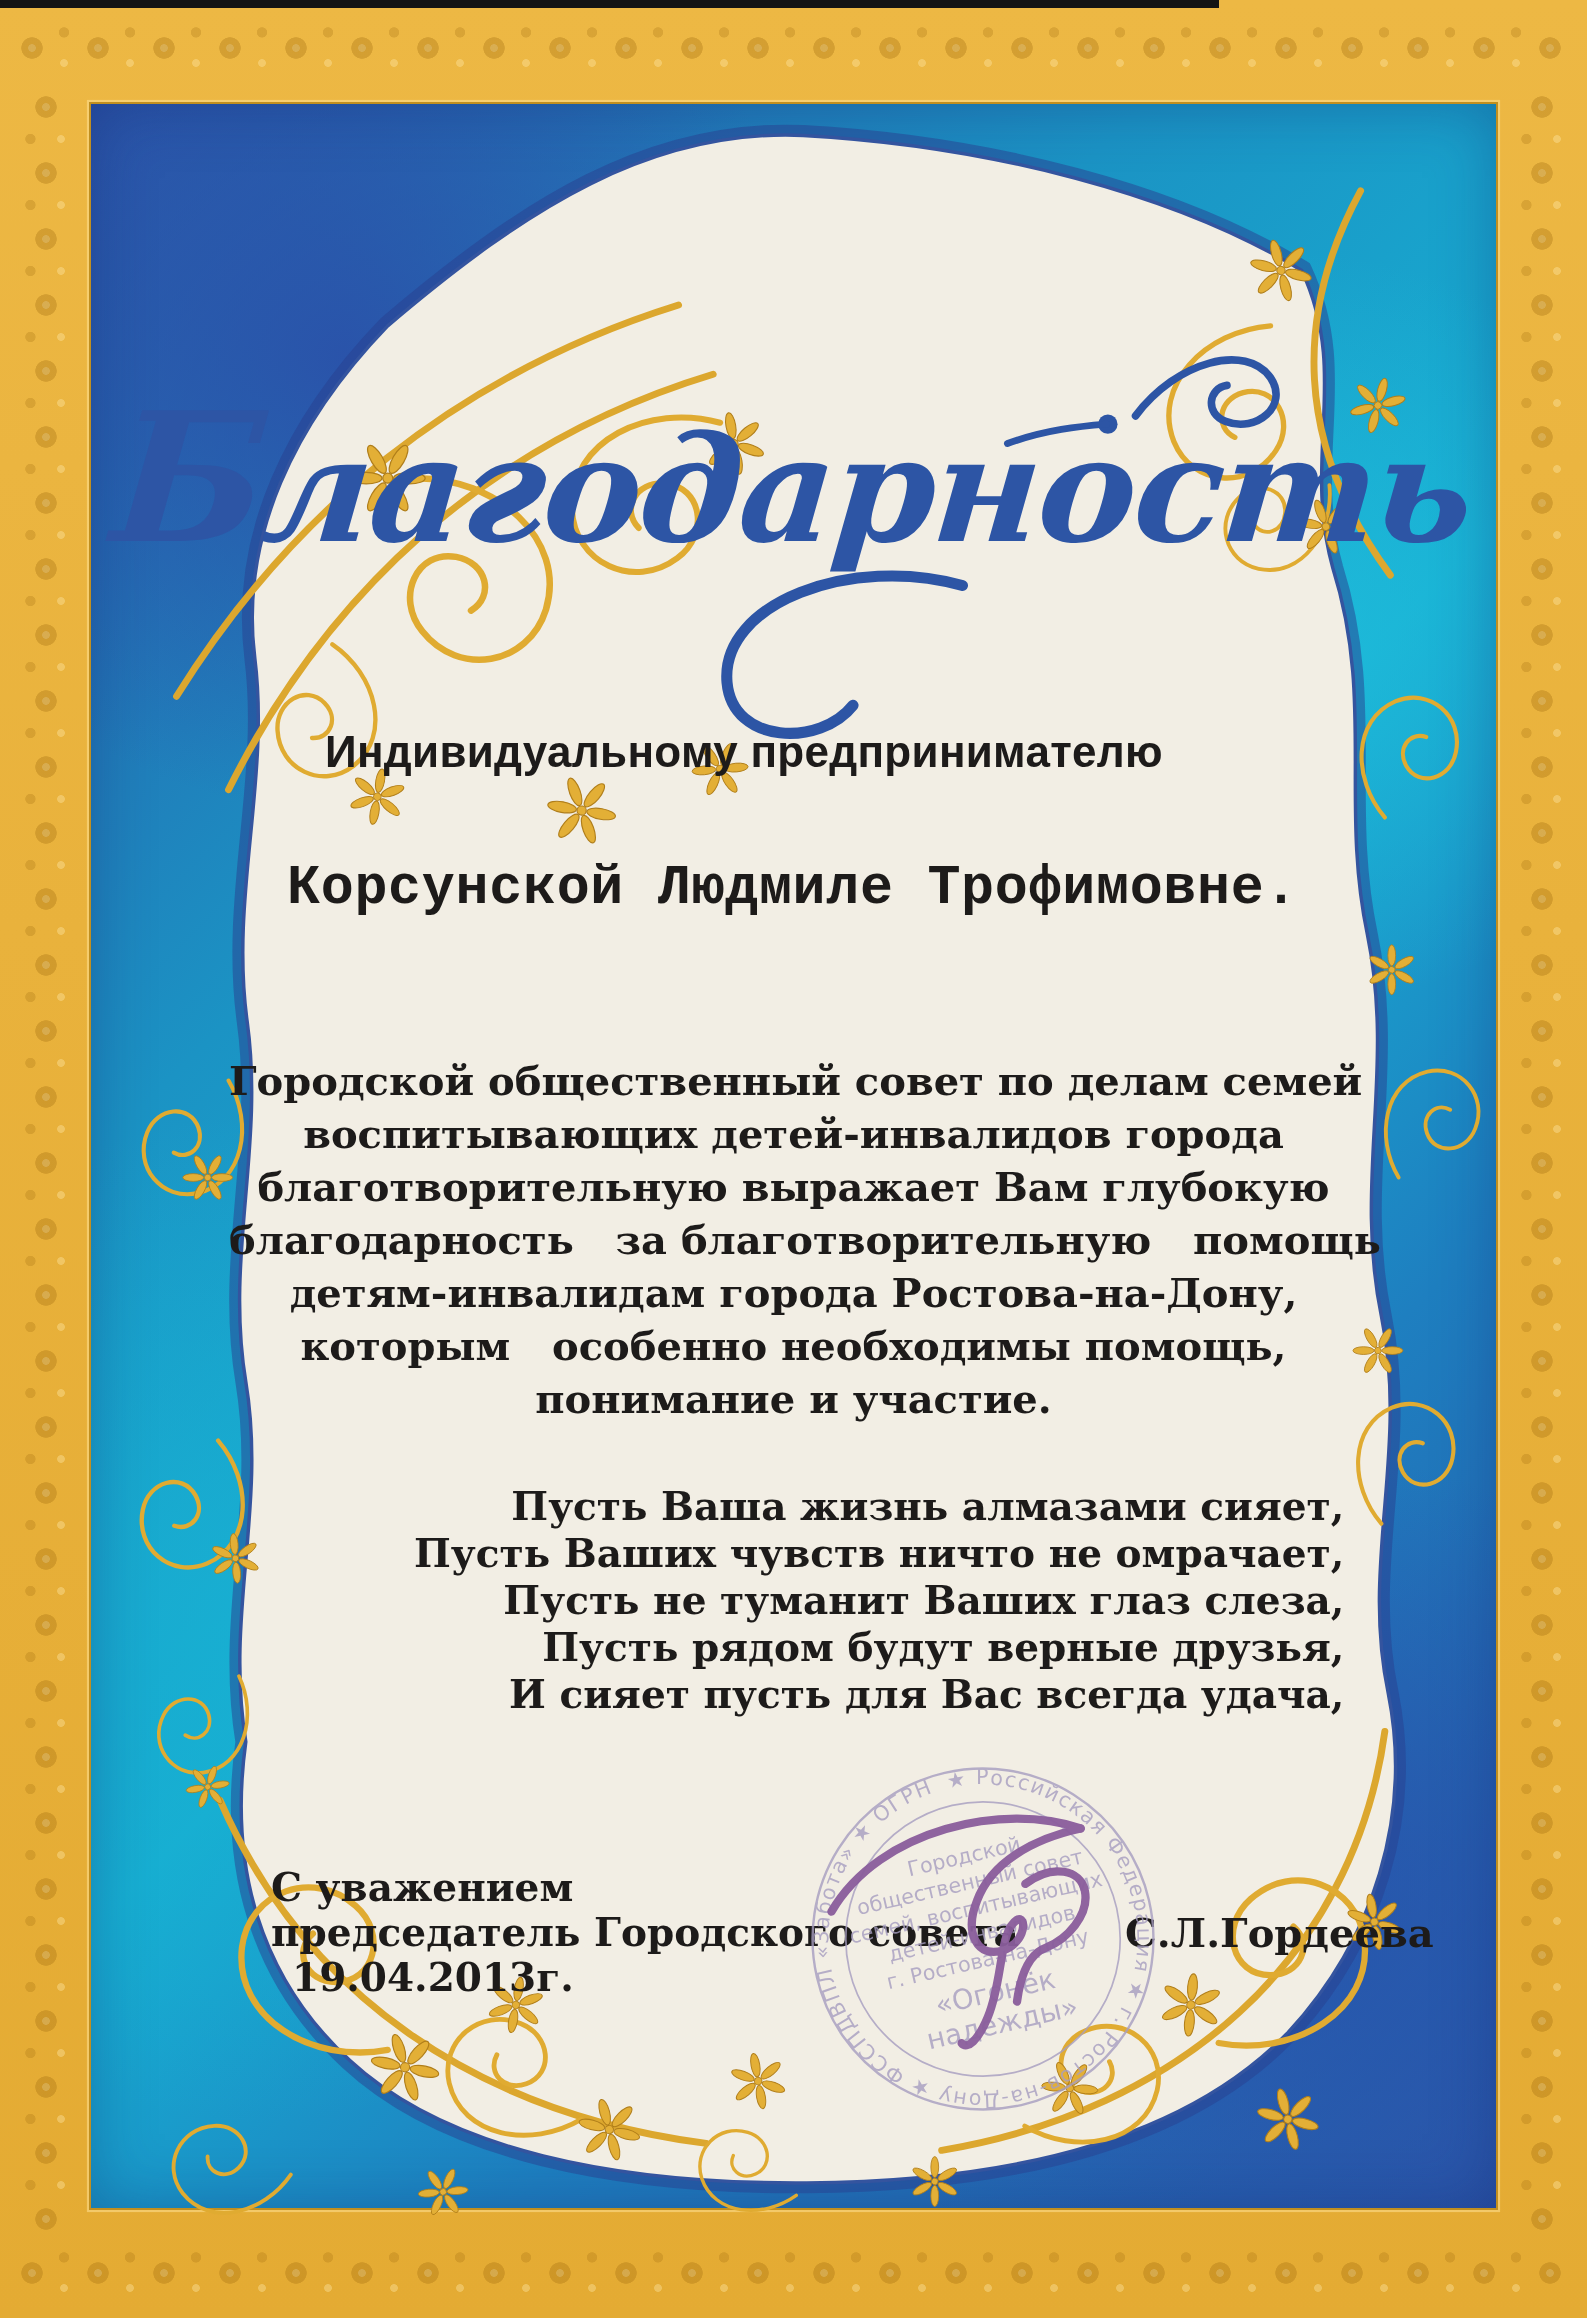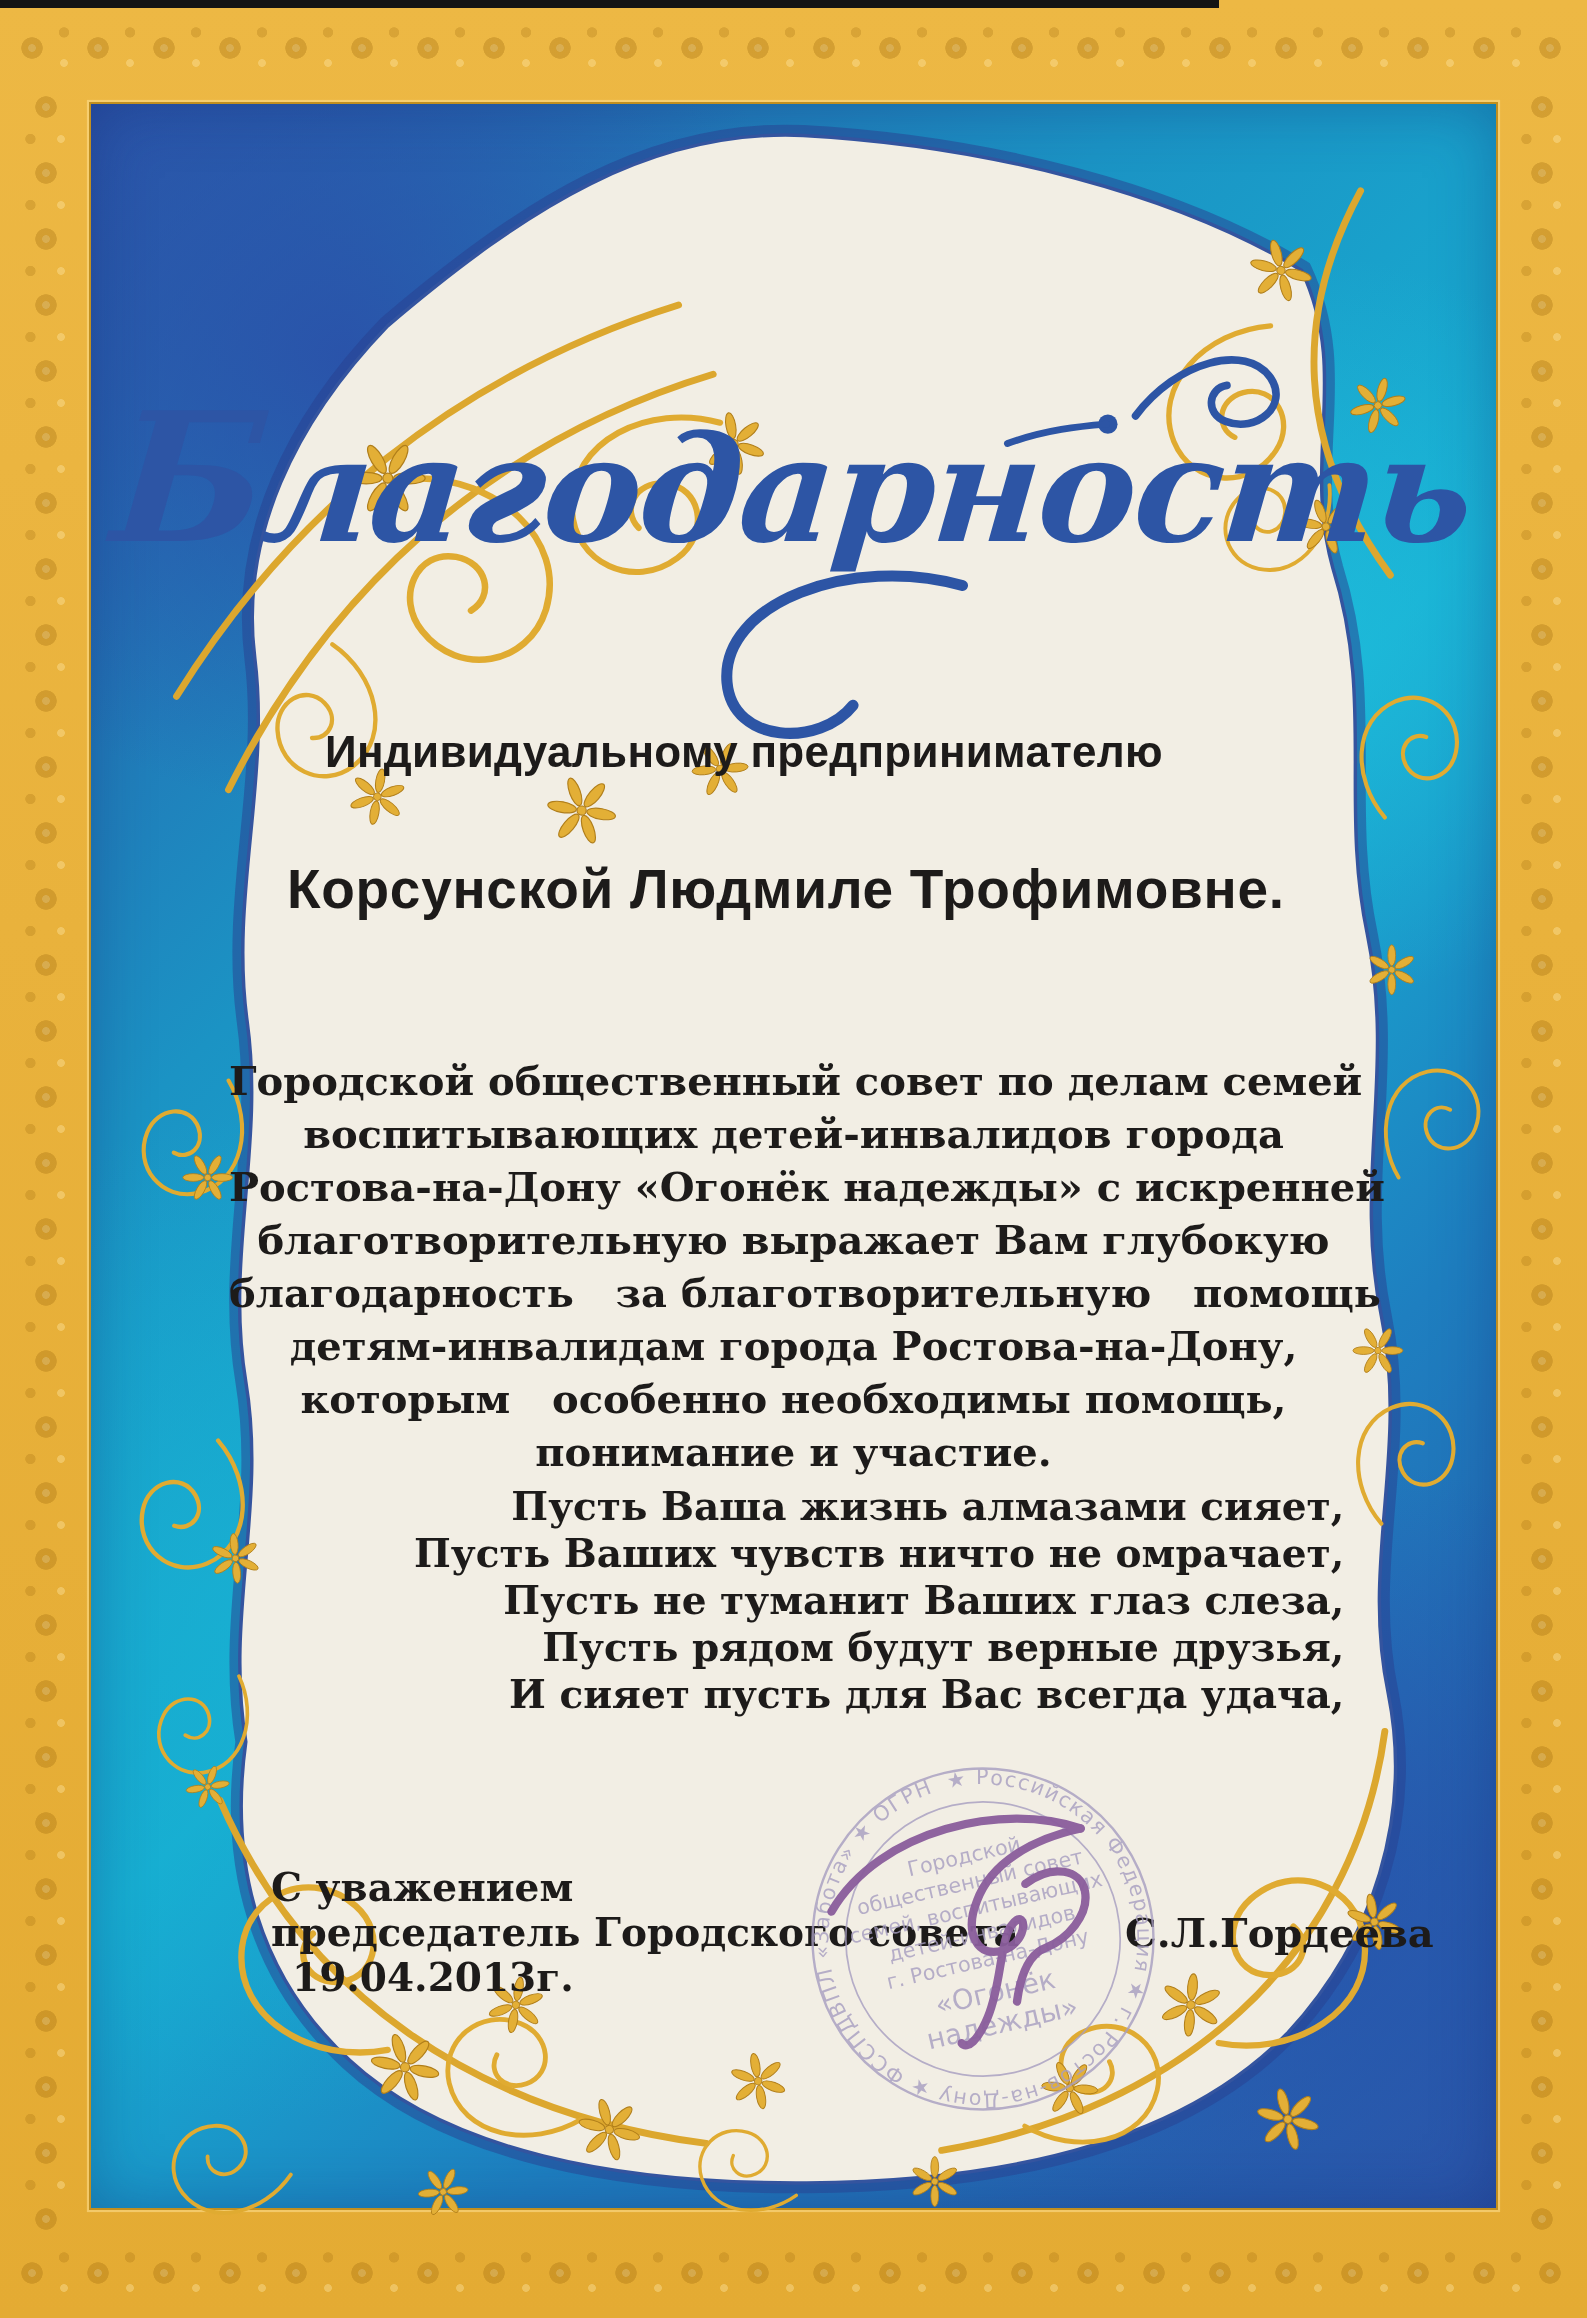--- a/index.html
+++ b/index.html
@@ -59,21 +59,21 @@
     letter-spacing:-2.1px;
   }
   .title::first-letter{font-size:1.22em;}
   .intro{
     position:absolute;left:313px;top:727px;
     font-family:"Liberation Sans","DejaVu Sans",sans-serif;
     font-weight:700;font-size:44px;color:#1d1b1a;letter-spacing:0.3px;margin-left:12px;
   }
   .name{
     position:absolute;left:287px;top:857px;
-    font-family:Liberation Sans, sans-serif;
+    font-family:Liberation Mono, monospace;
     font-weight:700;font-size:55px;color:#1d1b1a;letter-spacing:0.7px;
   }
   .bodytext{
     position:absolute;left:229px;width:1129px;top:1006px;
     text-align:center;font-weight:700;font-size:40px;line-height:53px;
     color:#1d1b1a;
     margin-top:48px;
   }
   .bodytext div{white-space:pre;}
   .poem{
@@ -198,21 +198,20 @@
   </svg>
 
   <h1 class="title">Благодарность</h1>
 
   <div class="intro">Индивидуальному предпринимателю</div>
   <div class="name">Корсунской Людмиле Трофимовне.</div>
 
   <div class="bodytext">
     <div>Городской общественный совет по делам семей</div>
     <div>воспитывающих детей-инвалидов города</div>
-    <div>Ростова-на-Дону «Огонёк надежды» с искренней</div>
     <div>благотворительную выражает Вам глубокую</div>
     <div>благодарность   за благотворительную   помощь</div>
     <div>детям-инвалидам города Ростова-на-Дону,</div>
     <div>которым   особенно необходимы помощь,</div>
     <div>понимание и участие.</div>
   </div>
 
   <div class="poem">
     <div>Пусть Ваша жизнь алмазами сияет,</div>
     <div>Пусть Ваших чувств ничто не омрачает,</div>

